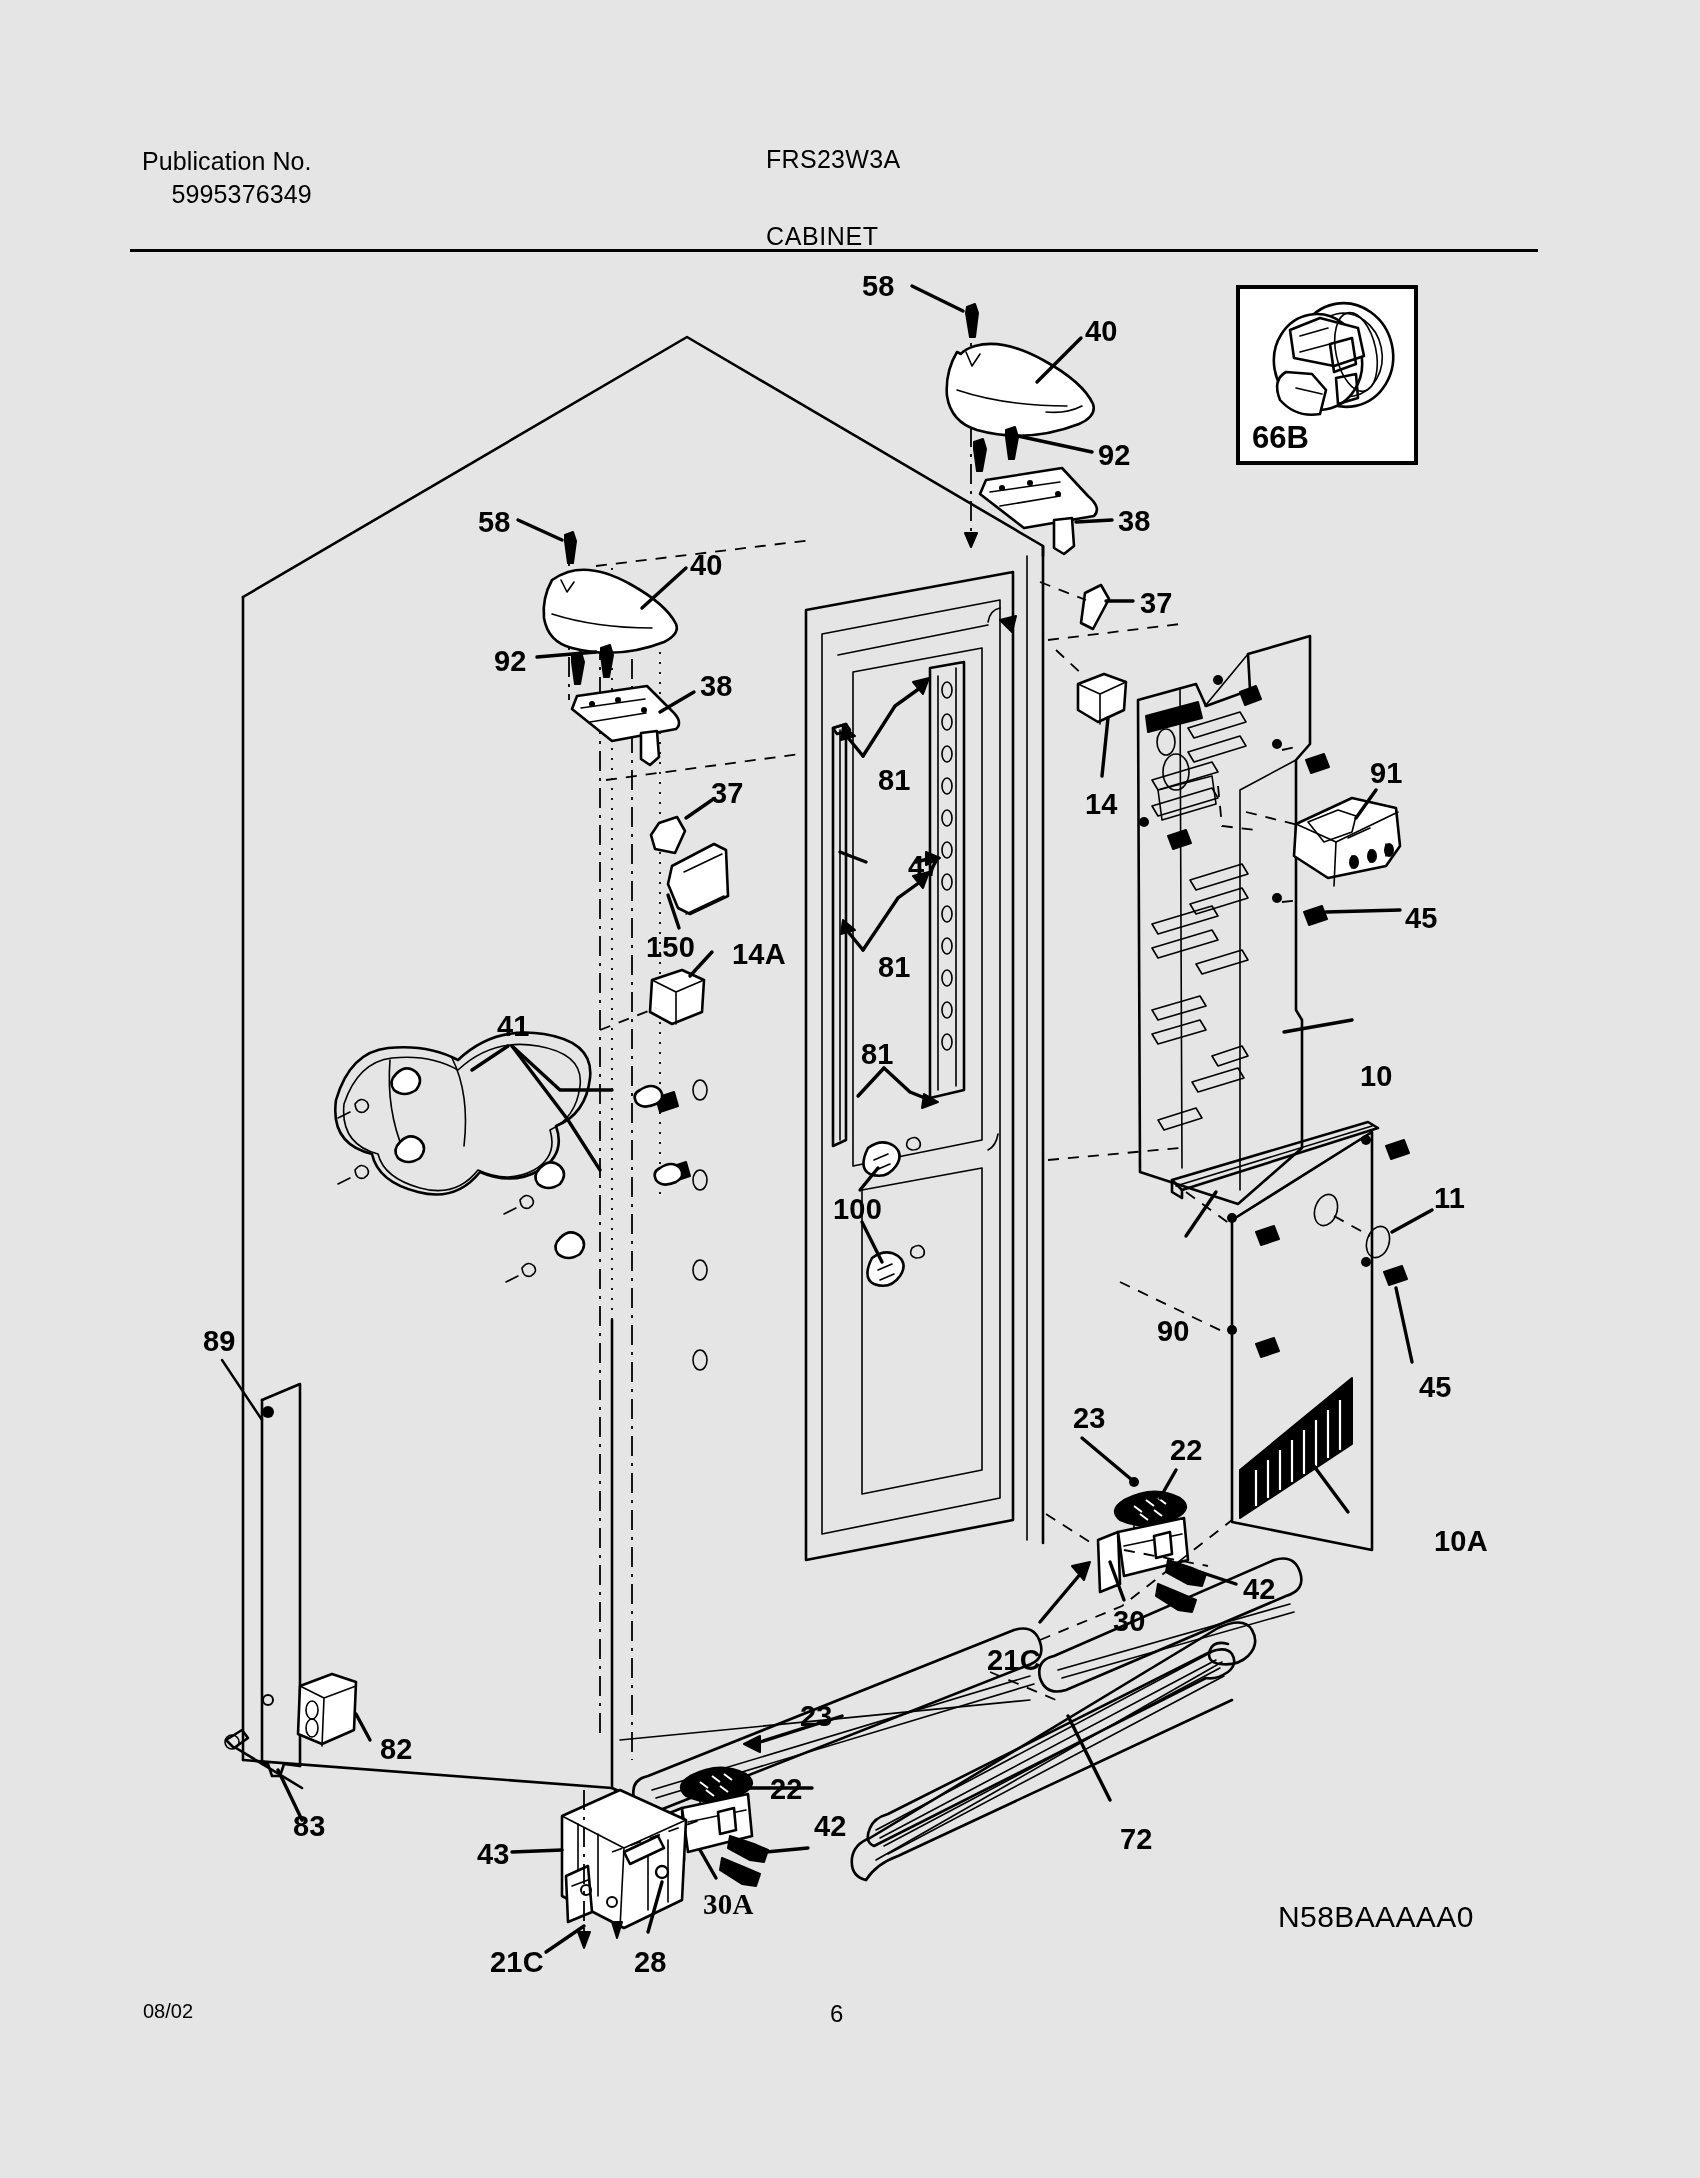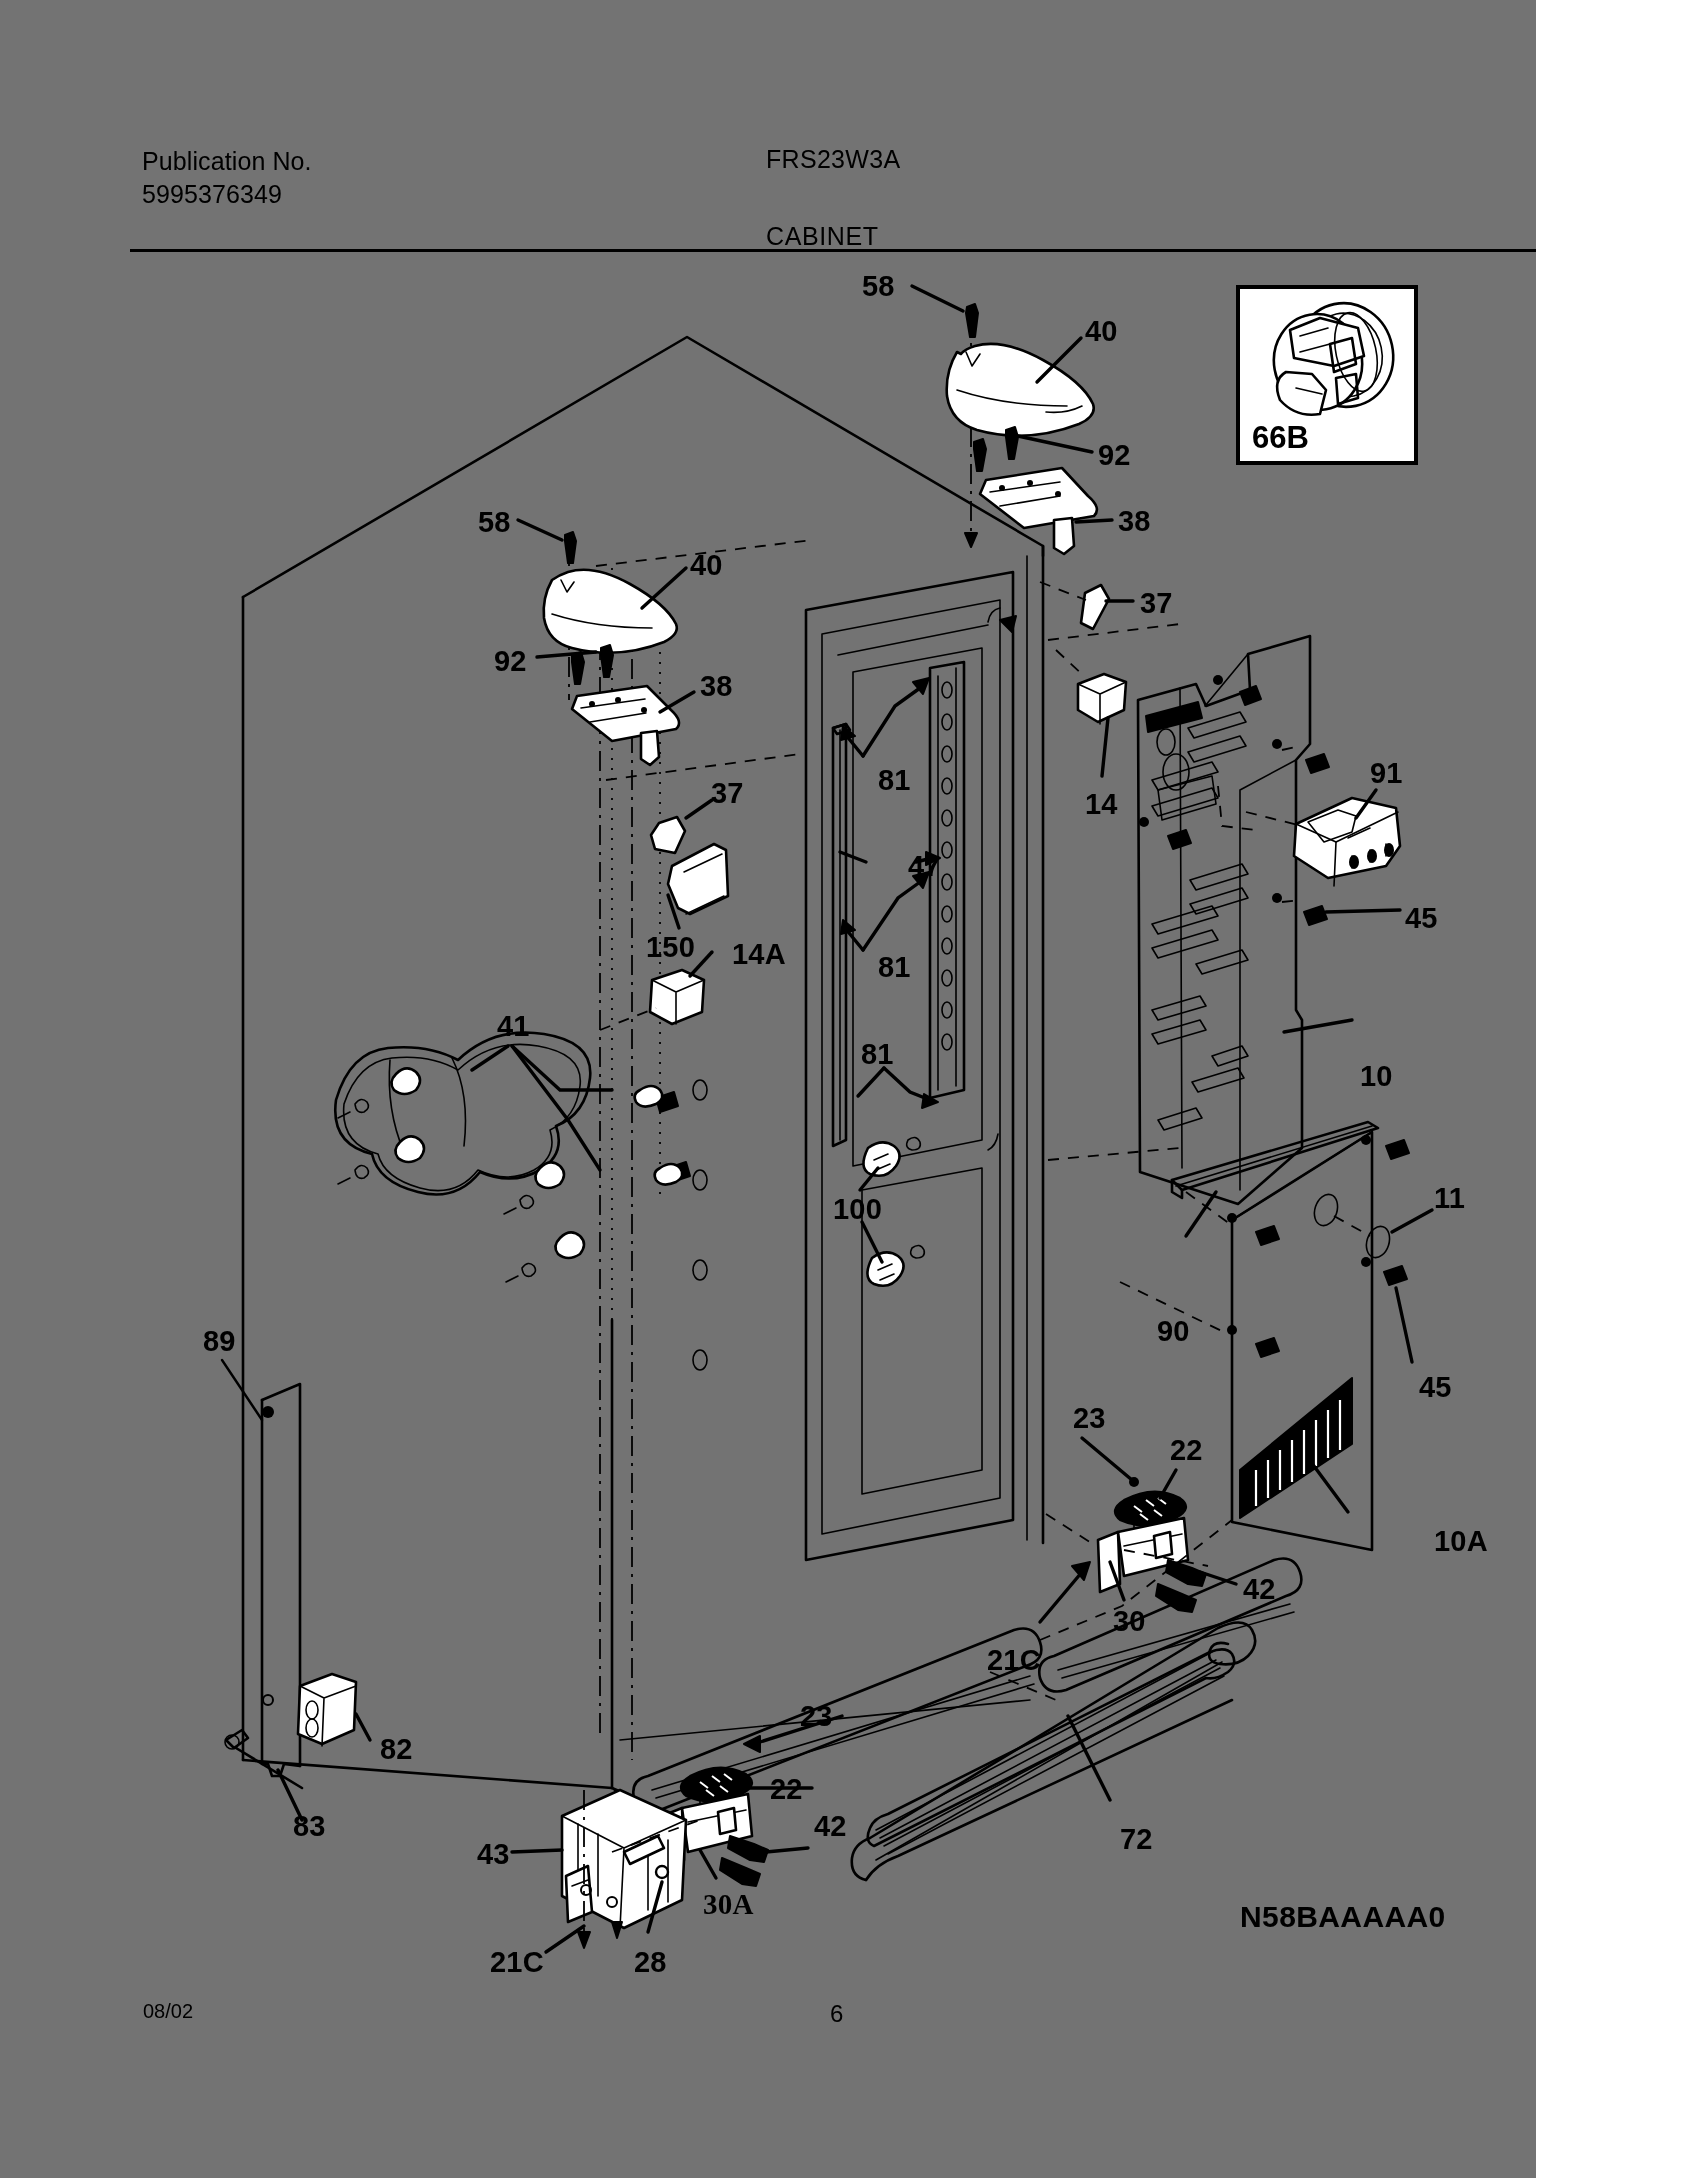--- a/index.html
+++ b/index.html
@@ -7,24 +7,25 @@
     margin: 0;
     padding: 0;
     background: #ffffff;
   }
   body {
     font-family: "Liberation Sans", sans-serif;
     color: #000000;
   }
   #page {
     position: relative;
-    width: 1536px;
+    width: 1700px;
     height: 2178px;
-    background: #737373;
+    background: #e5e5e5;
     overflow: hidden;
+    text-align: right;
   }
   
   #pub-block {
     position: absolute;
     left: 142px;
     top: 145px;
     font-size: 25px;
     line-height: 33px;
     font-weight: 400;
     letter-spacing: 0.1px;
@@ -62,24 +63,24 @@
     font-size: 20px;
   }
   #footer-page {
     position: absolute;
     left: 830px;
     top: 2000px;
     font-size: 24px;
   }
   #drawing-code {
     position: absolute;
-    left: 1240px;
+    left: 1278px;
     top: 1900px;
     font-size: 30px;
-    font-weight: 700;
+    font-weight: 400;
     letter-spacing: 0.4px;
   }
   
   #inset-box {
     position: absolute;
     left: 1236px;
     top: 285px;
     width: 182px;
     height: 180px;
     border: 4px solid #000;

